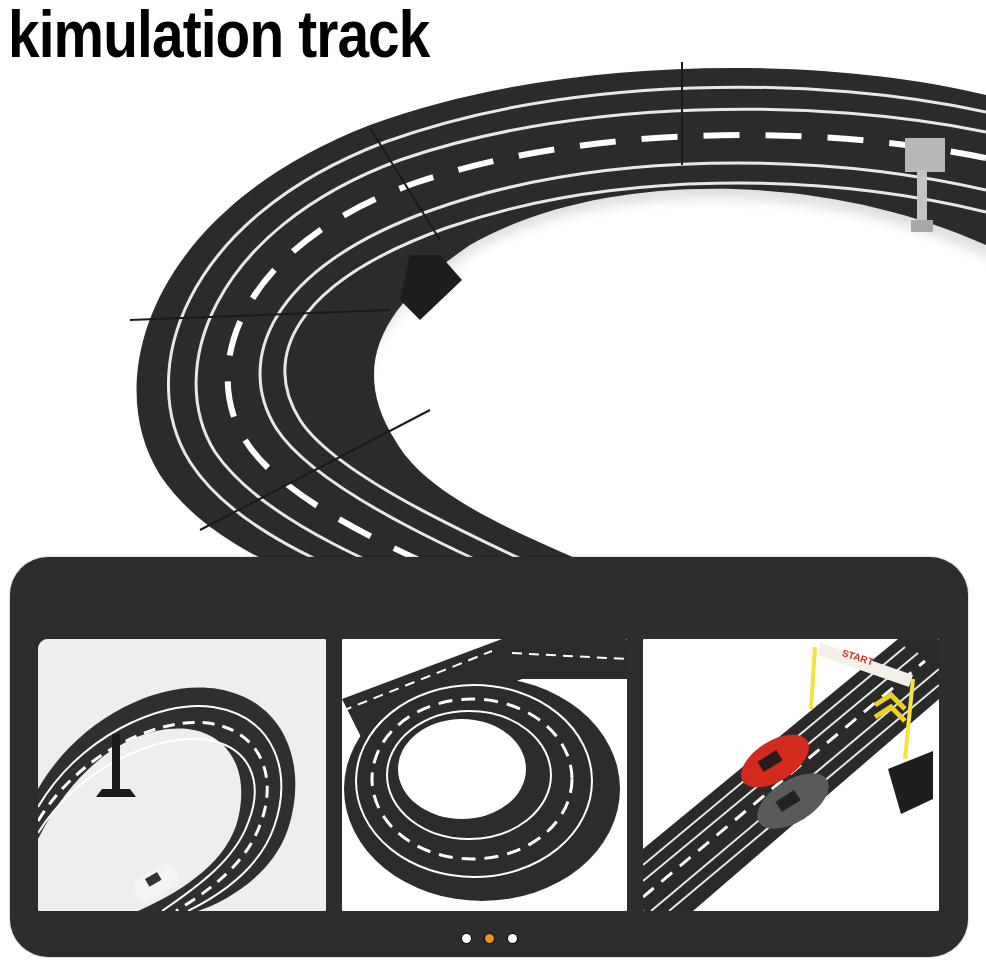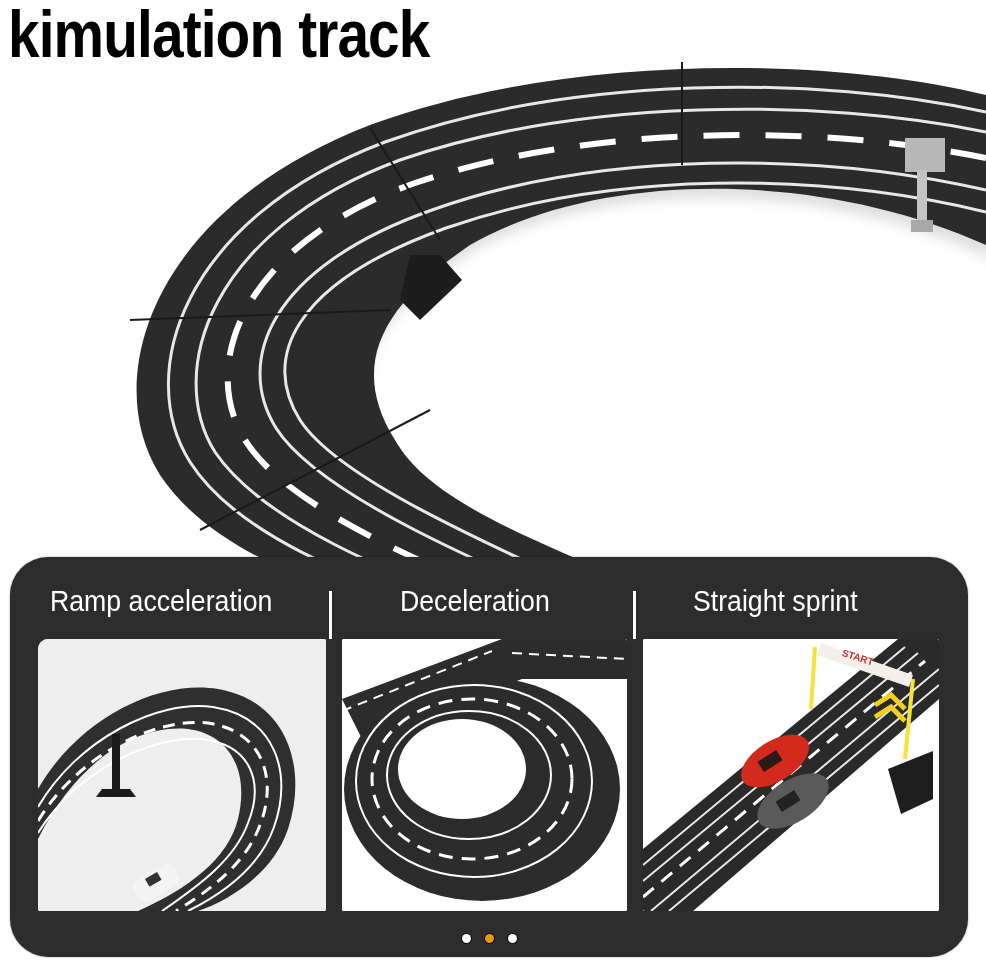--- a/index.html
+++ b/index.html
@@ -73,27 +73,20 @@
       <rect x="905" y="138" width="40" height="34" fill="#b8b8b8"></rect>
       <rect x="917" y="170" width="10" height="52" fill="#c4c4c4"></rect>
       <rect x="911" y="220" width="22" height="12" fill="#a8a8a8"></rect>
     </g>
   </svg>
 </div>
 
 <div class="title">kimulation track</div>
 
 <div class="panel">
-  <div class="labels">
-    <span class="label" style="left:40px;">Ramp acceleration</span>
-    <div class="divider" style="left:319px;"></div>
-    <span class="label" style="left:390px;">Deceleration</span>
-    <div class="divider" style="left:623px;"></div>
-    <span class="label" style="left:683px;">Straight sprint</span>
-  </div>
 
   <div class="thumb" style="left:28px; width:288px; background:#efefef;">
     <svg width="288" height="272" viewBox="0 0 288 272">
       <rect width="288" height="272" fill="#eeeeee"></rect>
       <path d="M0 150 C 40 80, 120 40, 180 50 C 250 62, 270 130, 250 190 C 235 235, 190 262, 160 272 L 100 272 C 150 250, 190 220, 200 180 C 212 130, 190 95, 150 90 C 100 85, 40 120, 0 200 Z" fill="#2f2f2f"></path>
       <path d="M0 168 C 40 100, 120 60, 175 68 C 238 78, 255 135, 236 188 C 222 228, 186 254, 150 272" fill="none" stroke="#fff" stroke-width="2"></path>
       <path d="M0 182 C 40 116, 118 78, 170 84 C 225 92, 240 140, 222 186 C 208 224, 174 250, 138 272" fill="none" stroke="#fff" stroke-width="3" stroke-dasharray="12 8"></path>
       <path d="M0 194 C 40 130, 116 96, 164 100 C 214 106, 226 144, 210 184 C 197 220, 162 246, 124 272" fill="none" stroke="#fff" stroke-width="2"></path>
       <rect x="74" y="95" width="8" height="60" fill="#1a1a1a"></rect>
       <path d="M64 150 L 92 150 L 98 158 L 58 158 Z" fill="#1a1a1a"></path>

